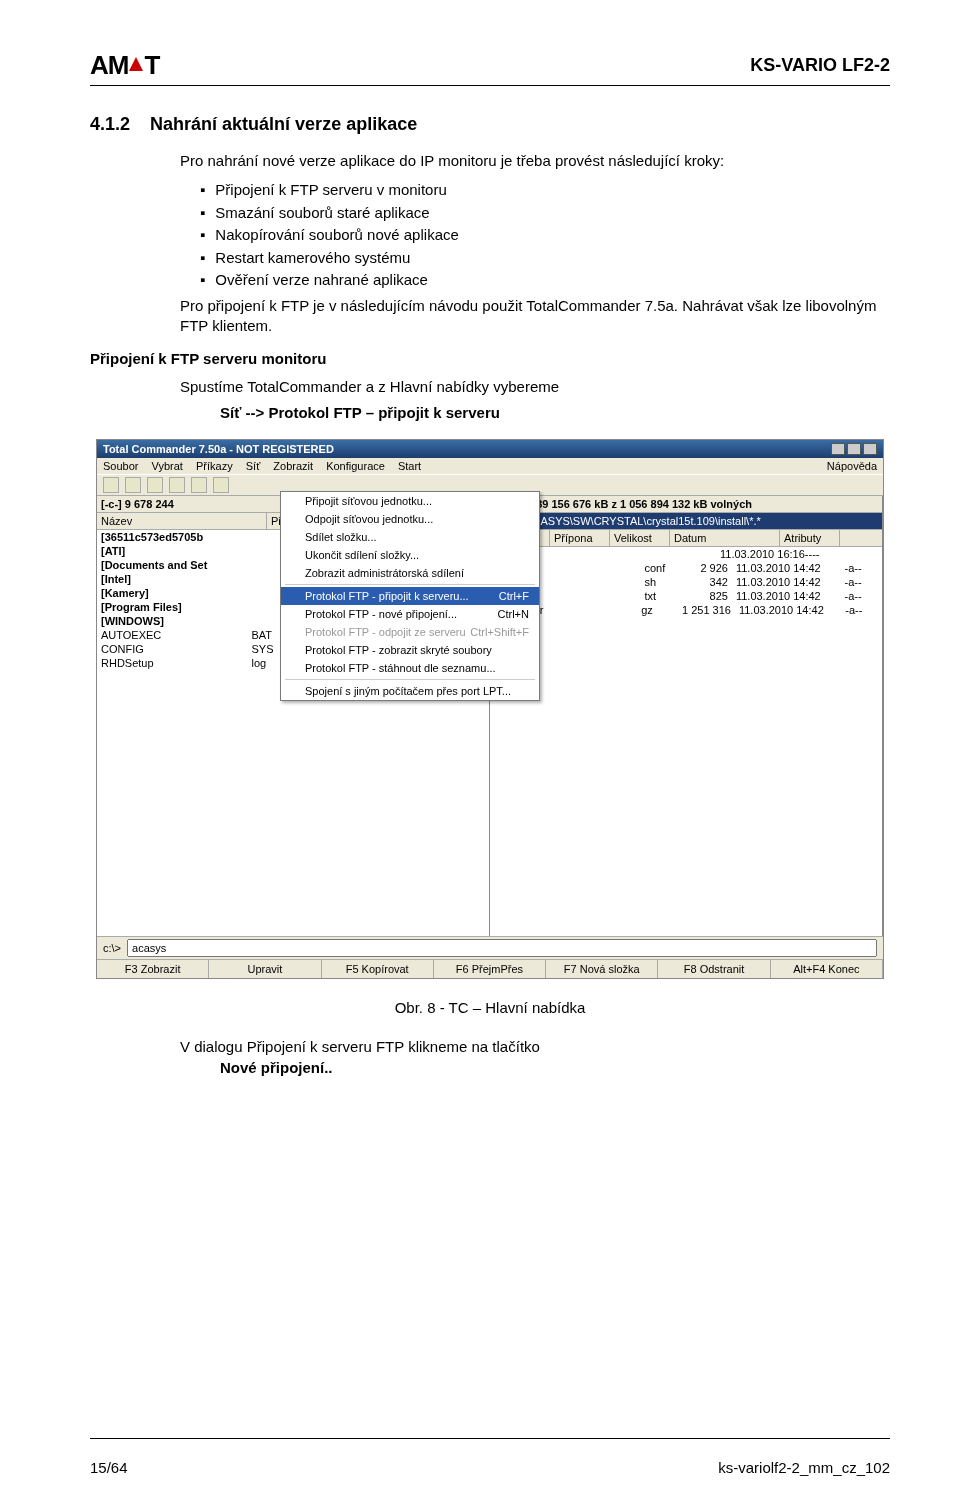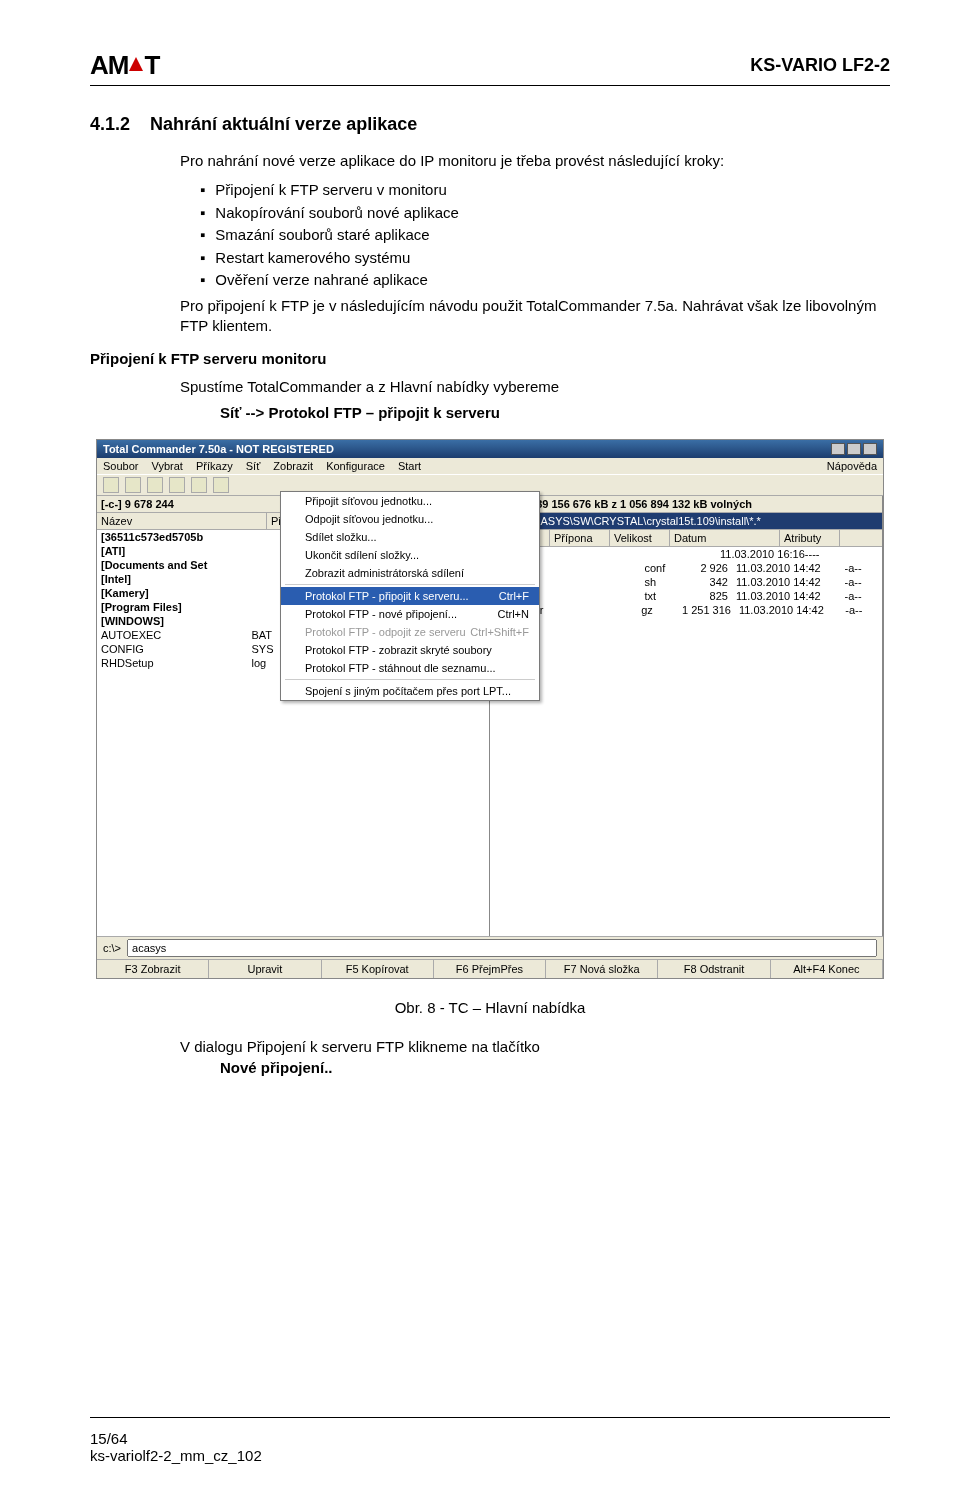--- a/index.html
+++ b/index.html
@@ -233,28 +233,27 @@
   }
   .body2b {
     margin-left: 130px;
     font-size: 15px;
     font-weight: 700;
     margin-top: 4px;
   }
 
   .footer {
     position: absolute;
-    bottom: 40px;
+    bottom: 28px;
     left: 90px; right: 70px;
     border-top: 1.5px solid #000;
-    padding-top: 12px;
+    padding-top: 20px;
     display: flex;
     justify-content: space-between;
     font-size: 15px;
-    flex-direction: column;
   }
   .tc-wrap { position: relative; }
 </style>
 </head>
 <body>
 
 <div class="page">
 
   <div class="header-row">
     <div class="logo">
@@ -268,22 +267,22 @@
   <div class="section-head">
     <span>4.1.2</span>
     &nbsp;&nbsp;
     <span>Nahrání aktuální verze aplikace</span>
   </div>
 
   <div class="body-text">Pro nahrání nové verze aplikace do IP monitoru je třeba provést následující kroky:</div>
 
   <ul class="bullets">
     <li>Připojení k FTP serveru v monitoru</li>
+    <li>Smazání souborů staré aplikace</li>
     <li>Nakopírování souborů nové aplikace</li>
-    <li>Smazání souborů staré aplikace</li>
     <li>Restart kamerového systému</li>
     <li>Ověření verze nahrané aplikace</li>
   </ul>
 
   <div class="after-bullets">Pro připojení k FTP je v následujícím návodu použit TotalCommander 7.5a. Nahrávat však lze libovolným FTP klientem.</div>
 
   <div class="subhead">Připojení k FTP serveru monitoru</div>
 
   <div class="body-text" style="margin-bottom:2px">Spustíme TotalCommander a z Hlavní nabídky vybereme</div>
   <div class="indent2">Síť --&gt; Protokol FTP – připojit k serveru</div>

